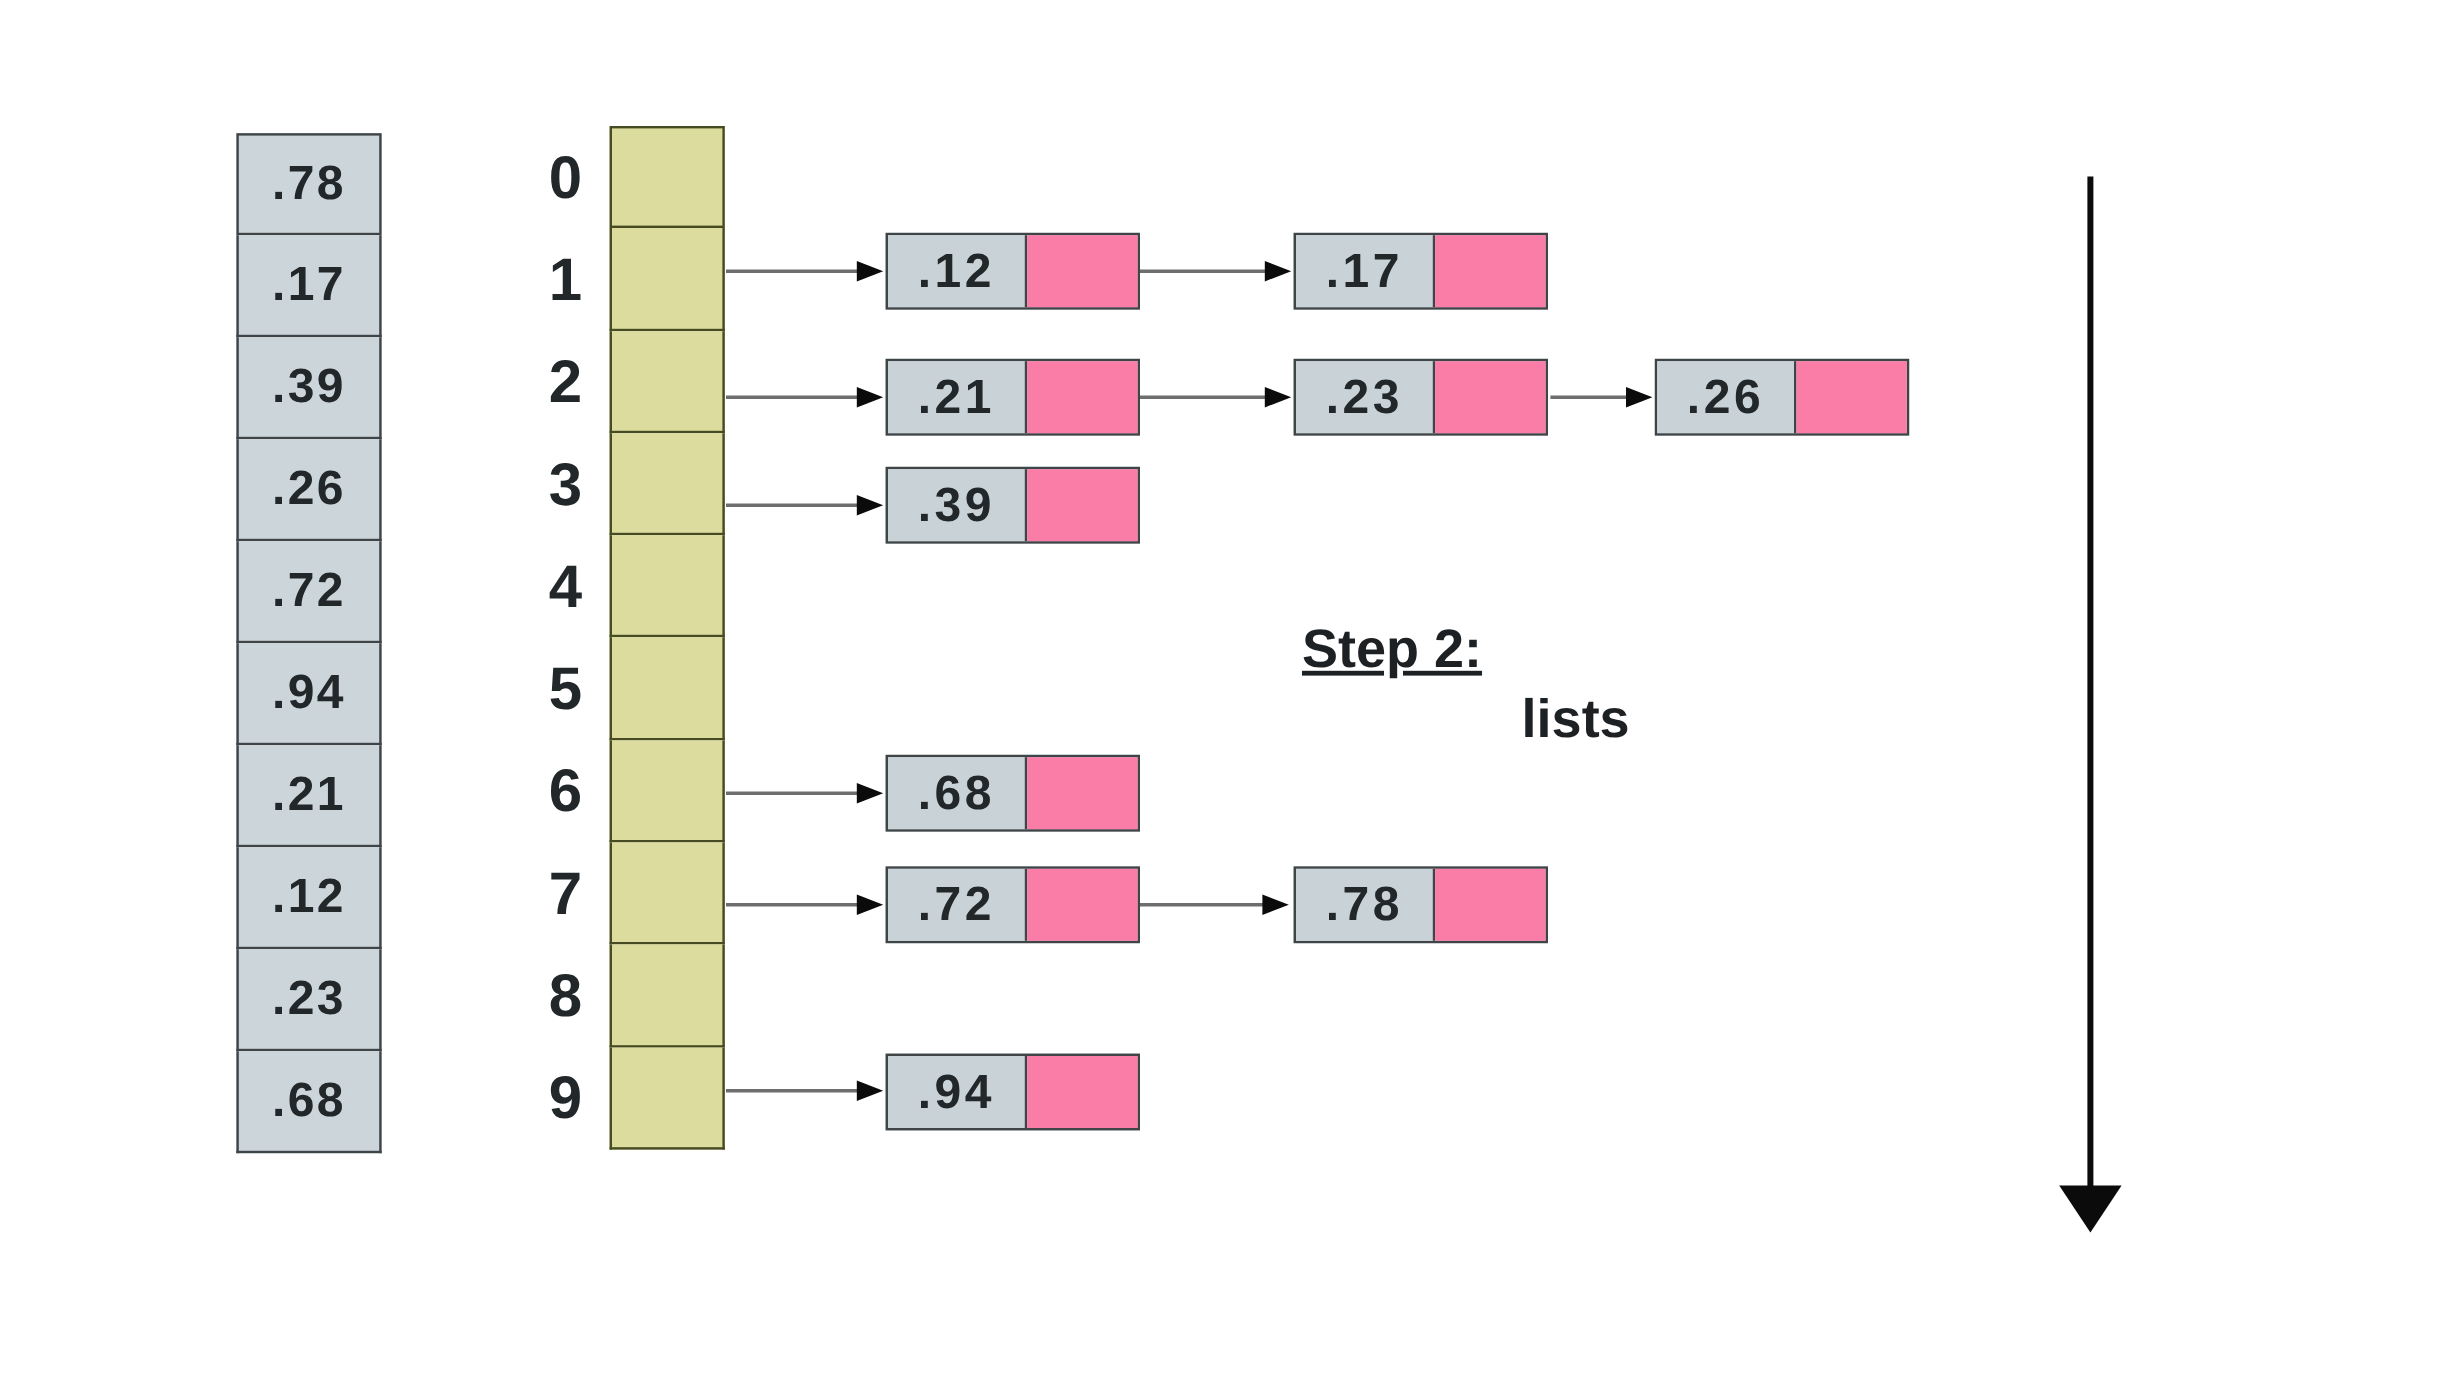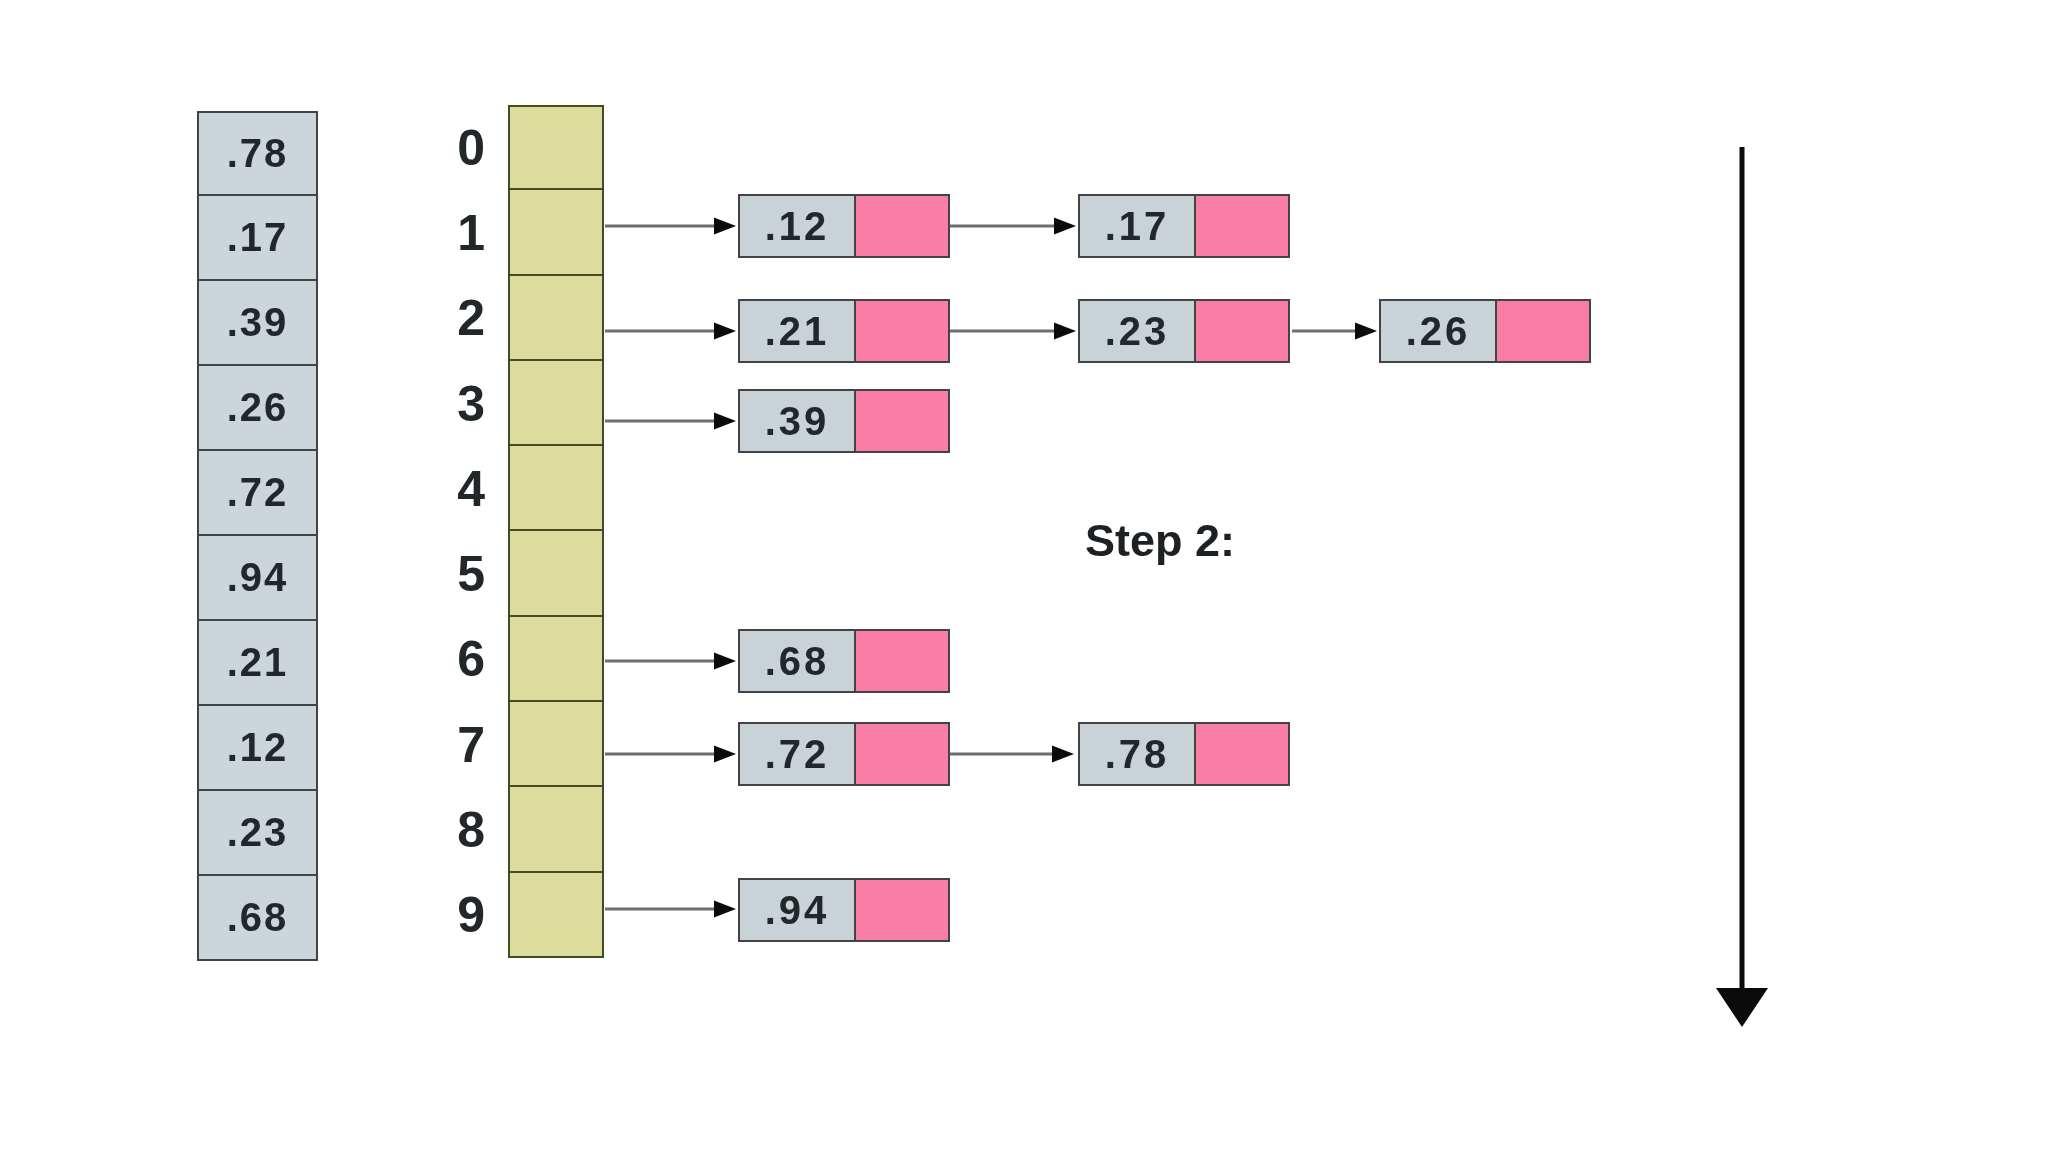--- a/index.html
+++ b/index.html
@@ -93,21 +93,21 @@
   
   .caption {
     position: absolute;
     left: 1085px; top: 512px;
     width: 515px;
     font-size: 45px; font-weight: 700;
     line-height: 58px;
     color: #1d2124;
     white-space: nowrap;
   }
-  .caption-line1 { display: flex; gap: 36px; }
+  .caption-line1 { display: flex; gap: 36px; text-decoration: underline; }
   .caption-line2 { margin-left: 183px; }
 </style>
 </head>
 <body>
 
 <div class="stage">
 
   <div class="input-array">
     <div class="input-cell">.78</div>
     <div class="input-cell">.17</div>
@@ -235,15 +235,16 @@
     <g>
         <line x1="1742" y1="147" x2="1742" y2="993" stroke="#0b0b0b" stroke-width="5"></line>
         <polygon points="1742,1027 1716,988 1768,988" fill="#0b0b0b"></polygon>
       </g>
   </svg>
 
   <div class="caption">
     <div class="caption-line1">
       <span>Step 2:</span>
     </div>
+    <div class="caption-line2">lists</div>
   </div>
 
 </div>
 
 </body></html>

